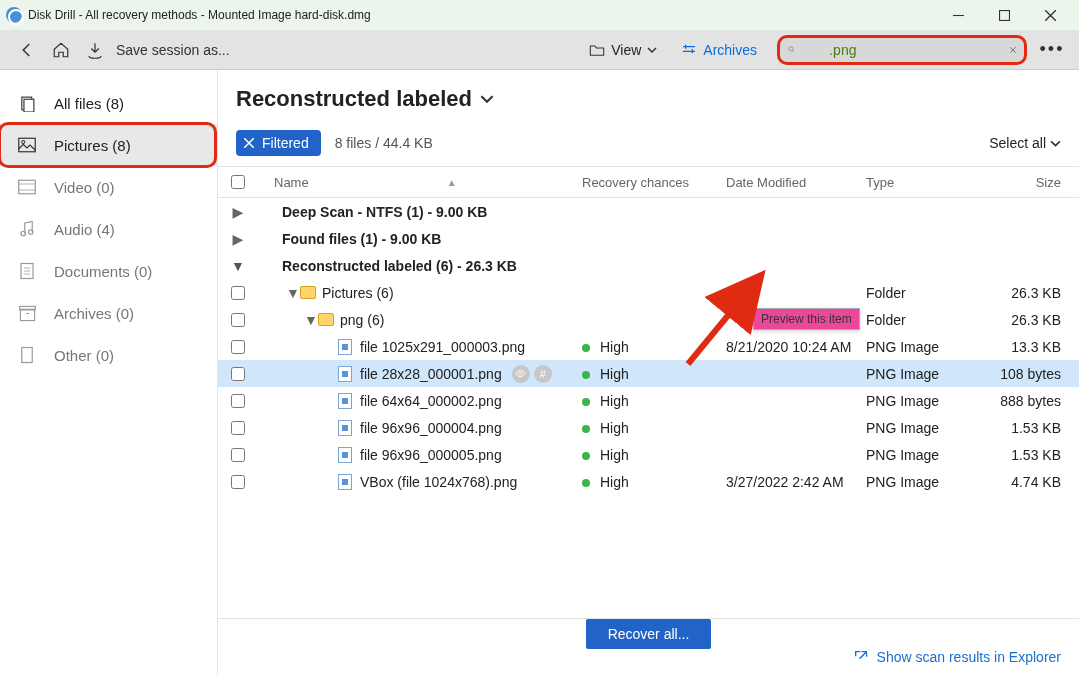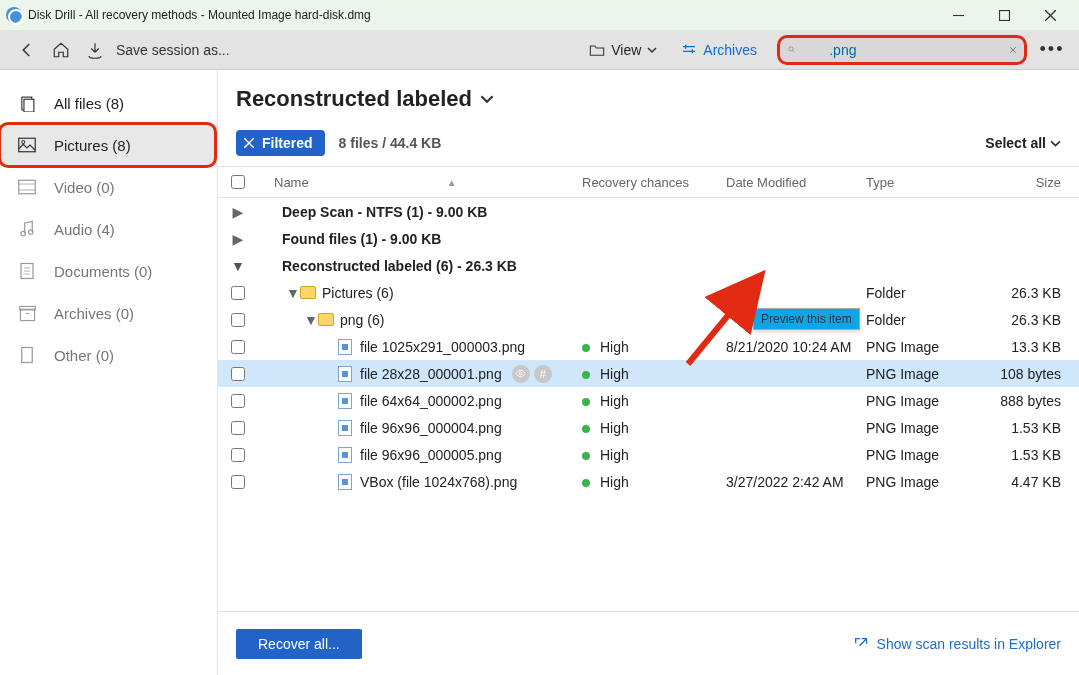--- a/index.html
+++ b/index.html
@@ -15,36 +15,36 @@
     .win-btn svg { width: 11px; height: 11px; }
 
     
     .toolbar { display: flex; align-items: center; height: 40px; background: #e3e3e3; padding: 0 10px; border-bottom: 1px solid #ccc; }
     .toolbar .icon-btn { width: 34px; height: 34px; display: flex; align-items: center; justify-content: center; cursor: pointer; }
     .toolbar .save-session { margin-left: 4px; font-size: 14px; color: #333; cursor: pointer; }
     .toolbar-spacer { flex: 1; }
     .view-btn { display: flex; align-items: center; padding: 0 12px; height: 30px; cursor: pointer; gap: 6px; font-size: 14px; border-radius: 4px; }
     .filters-btn { display: flex; align-items: center; color: #0d6ddc; gap: 6px; padding: 0 12px; cursor: pointer; font-size: 14px; }
     .search-box { display: flex; align-items: center; width: 250px; height: 30px; background: #d8d8d8; border: 3px solid #e02b12; border-radius: 10px; padding: 0 8px; margin: 0 8px; }
-    .search-box input { flex: 1; border: none; background: transparent; font-size: 14px; outline: none; padding-left: 6px; color: #0369a1; margin-left: 28px; }
+    .search-box input { flex: 1; border: none; background: transparent; font-size: 14px; outline: none; padding-left: 6px; color: #4d7c0f; margin-left: 28px; }
     .more-btn { width: 34px; display: flex; align-items: center; justify-content: center; cursor: pointer; color: #333; font-size: 18px; letter-spacing: 2px; }
 
     
     .main { display: flex; height: calc(675px - 70px); }
     .sidebar { width: 218px; border-right: 1px solid #e5e5e5; background: #fff; padding-top: 12px; }
     .sidebar-item { display: flex; align-items: center; height: 42px; padding: 0 18px; gap: 18px; font-size: 15px; color: #777; cursor: pointer; }
     .sidebar-item.dark { color: #222; }
     .sidebar-item.selected { background: #e8e8e8; color: #222; position: relative; }
     .sidebar-item.selected::after { content: ''; position: absolute; inset: -2px 0 -2px -2px; border: 3px solid #e02b12; border-radius: 10px; pointer-events: none; }
     .sidebar-item .side-icon { width: 18px; height: 18px; display: flex; align-items: center; justify-content: center; }
 
     .content { flex: 1; display: flex; flex-direction: column; position: relative; }
     .content-header { padding: 16px 18px 12px 18px; }
     .folder-title { display: flex; align-items: center; gap: 8px; font-size: 22px; font-weight: 600; cursor: pointer; }
-    .content-subheader { display: flex; align-items: center; padding: 6px 18px 10px 18px; gap: 14px; font-weight: bold; }
+    .content-subheader { display: flex; align-items: center; padding: 6px 18px 10px 18px; gap: 14px; }
     .filtered-chip { display: inline-flex; align-items: center; background: #2163c7; color: #fff; height: 26px; border-radius: 4px; padding: 0 12px 0 8px; font-size: 14px; gap: 8px; cursor: pointer; }
     .summary-text { color: #555; font-size: 14px; }
     .select-all { margin-left: auto; color: #222; font-size: 14px; display: flex; align-items: center; gap: 4px; cursor: pointer; }
 
     
     .columns-header { display: flex; align-items: center; height: 32px; border-top: 1px solid #e3e3e3; border-bottom: 1px solid #e3e3e3; font-size: 13px; color: #666; }
     .col-checkbox { width: 40px; display: flex; align-items: center; justify-content: center; }
     .col-name { flex: 1; padding-left: 16px; display: flex; align-items: center; text-align: right; }
     .col-recovery { width: 132px; }
     .col-date { width: 140px; margin-left: 12px; }
@@ -61,27 +61,27 @@
     .folder-icon { width: 16px; height: 13px; background: #ffd56b; border: 1px solid #d6a321; border-radius: 2px; display: inline-block; margin-right: 6px; }
     .file-icon { width: 14px; height: 16px; background: #fff; border: 1px solid #79a5d8; position: relative; display: inline-block; margin-right: 8px; }
     .file-icon::after { content:''; position: absolute; left: 3px; right: 3px; top: 4px; bottom: 4px; background: #5a93d6; }
     .row .name-cell { flex: 1; display: flex; align-items: center; }
     .rc-dot { display: inline-block; width: 8px; height: 8px; border-radius: 50%; background: #3bb54a; margin-right: 10px; }
 
     .action-icons { display: inline-flex; gap: 4px; margin-left: 10px; }
     .circle-btn { width: 18px; height: 18px; border-radius: 50%; background: #c7c7c7; color: #fff; display: inline-flex; align-items: center; justify-content: center; font-size: 11px; cursor: pointer; }
 
     
-    .tooltip { position: absolute; background: #0ea5e9; border: 1px solid #a8a8a8; padding: 3px 7px; font-size: 12px; color: #333; box-shadow: 0 2px 4px rgba(0,0,0,.15); }
+    .tooltip { position: absolute; background: #ec4899; border: 1px solid #a8a8a8; padding: 3px 7px; font-size: 12px; color: #333; box-shadow: 0 2px 4px rgba(0,0,0,.15); }
 
     
     .arrow { position: absolute; pointer-events: none; }
 
     
-    .footer { display: flex; align-items: center; border-top: 1px solid #e3e3e3; height: 64px; padding: 0 18px; }
+    .footer { display: flex; align-items: center; border-top: 1px solid #e3e3e3; height: 57px; padding: 0 18px; flex-direction: column; }
     .recover-btn { background: #2163c7; color: #fff; height: 30px; padding: 0 22px; border: none; border-radius: 2px; font-size: 14px; cursor: pointer; }
     .explorer-link { margin-left: auto; color: #1b6ec9; font-size: 14px; display: flex; align-items: center; gap: 8px; cursor: pointer; }
   </style>
 </head>
 <body>
 
 <div class="titlebar">
   <span class="app-icon"></span>
   <span class="titlebar-text">Disk Drill - All recovery methods - Mounted Image hard-disk.dmg</span>
   <div class="win-controls">
@@ -404,21 +404,21 @@
         <div class="col-checkbox">
             <input type="checkbox" style="">
           </div>
         <div class="name-cell" style="padding-left:80px;">
             <span class="file-icon"></span>
             <span>VBox (file 1024x768).png</span>
           </div>
         <div class="col-recovery"><span class="rc-dot"></span><span>High</span></div>
         <div class="col-date">3/27/2022 2:42 AM</div>
         <div class="col-type">PNG Image</div>
-        <div class="col-size">4.47 KB</div>
+        <div class="col-size">4.74 KB</div>
       </div>
     </div>
 
     <div class="tooltip" style="left:535px; top:238px;">Preview this item</div>
 
     <svg class="arrow" style="left:460px; top:194px;" width="100" height="110" viewBox="0 0 100 110">
       <defs>
           <marker id="ah" markerWidth="10" markerHeight="10" refX="8" refY="5" orient="auto">
             <path d="M0 0L10 5L0 10z" fill="#e02b12"></path>
           </marker>

